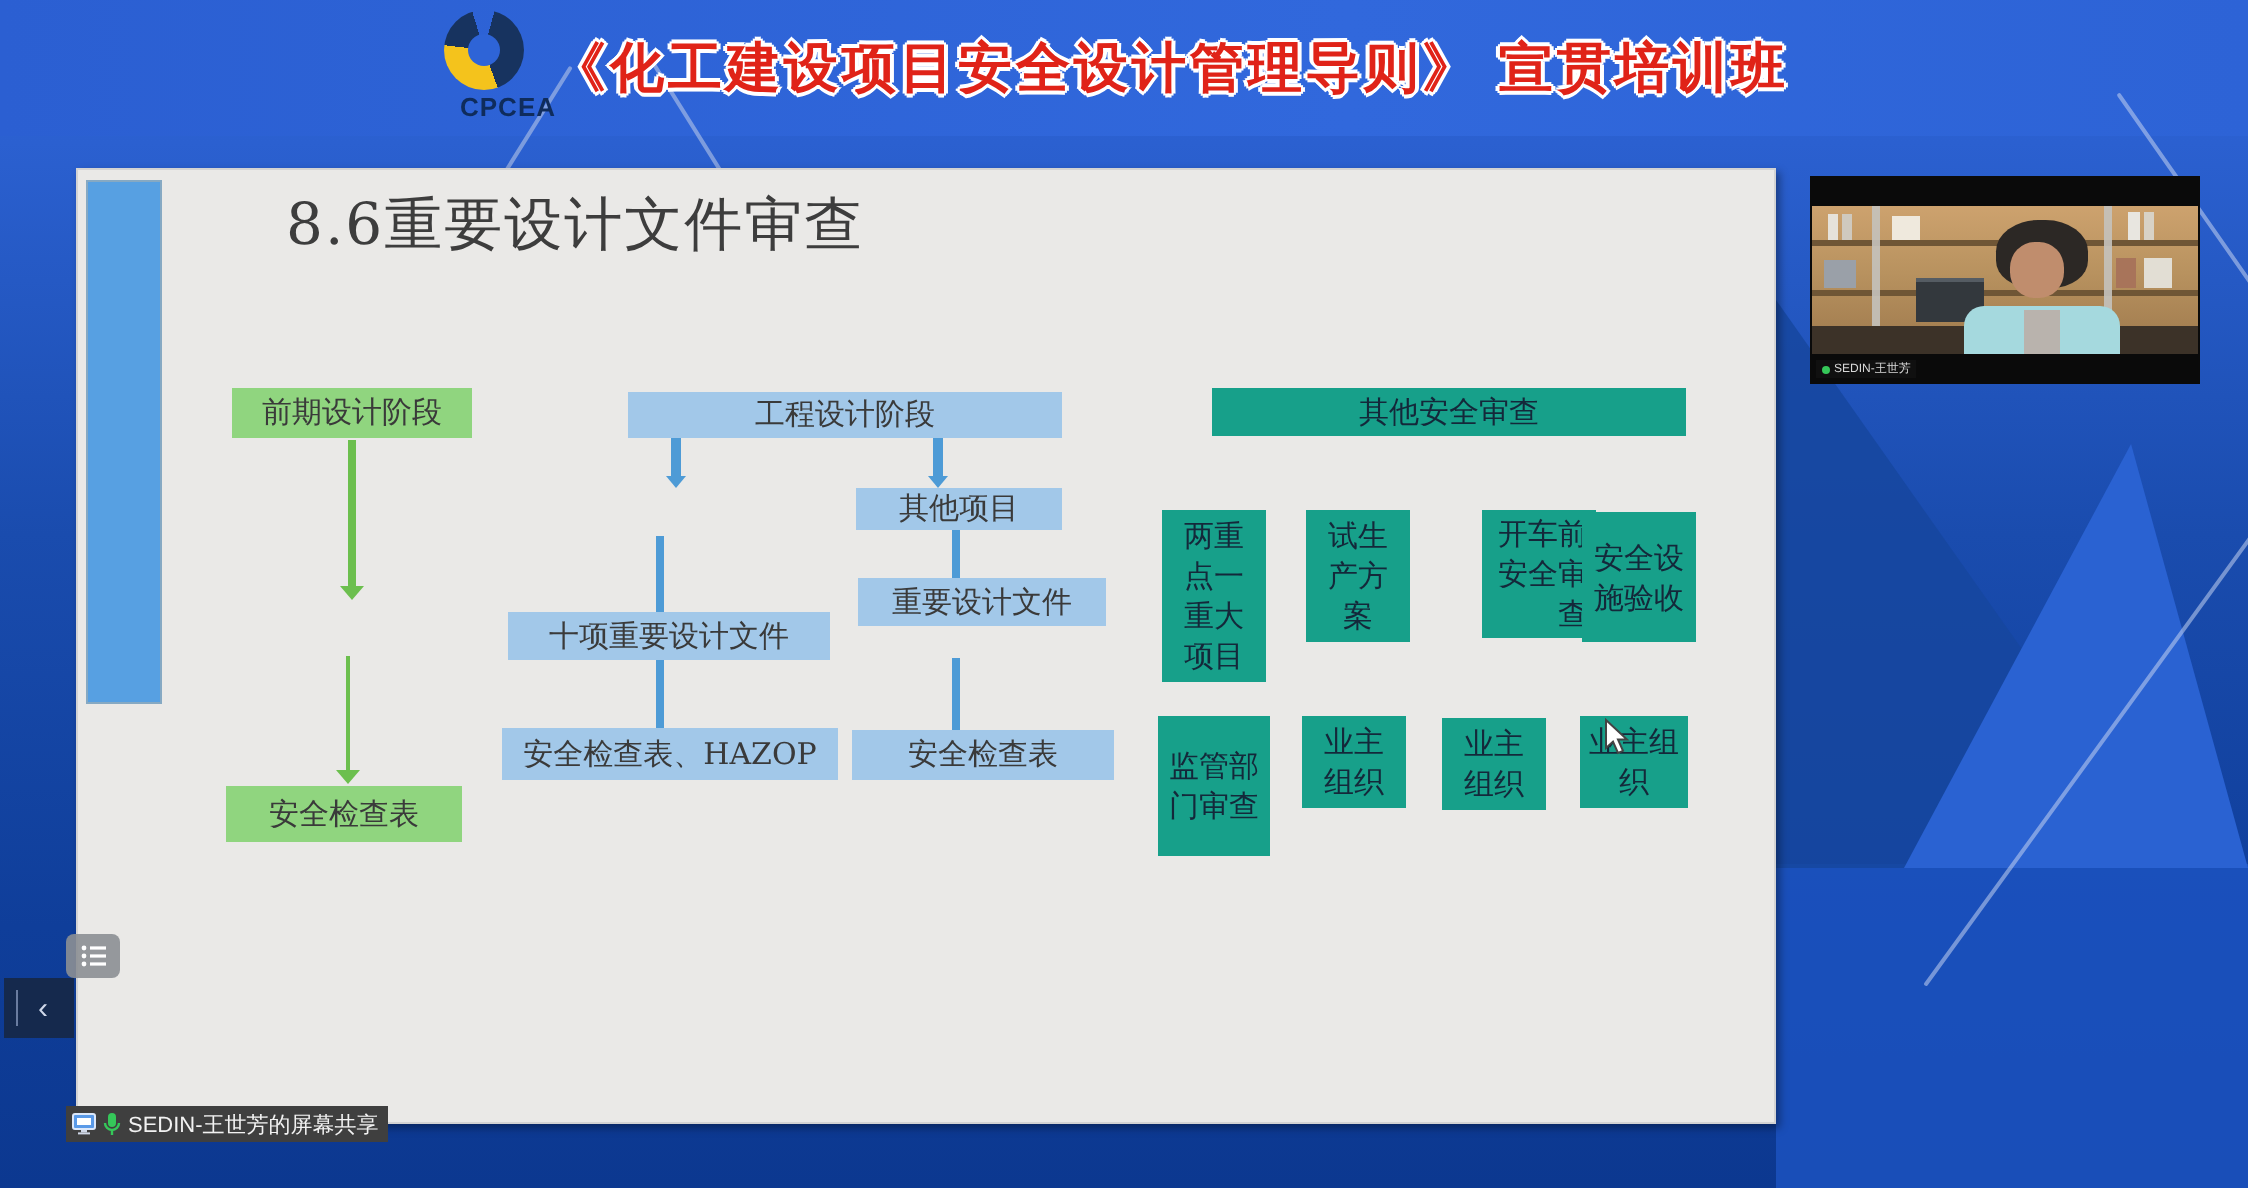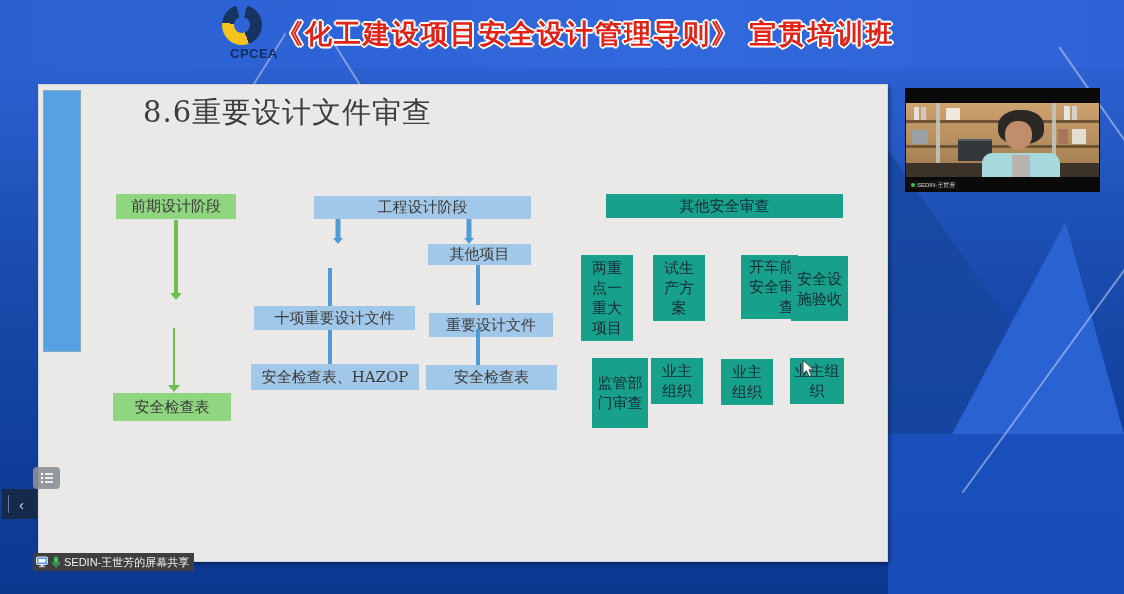--- a/index.html
+++ b/index.html
@@ -59,37 +59,37 @@
   .ga1{left:131px;top:135px;width:12px;height:80px;}
   .ga1 .shaft{width:4px;}
   .ga2{left:129px;top:243px;width:12px;height:64px;}
   .ga2 .shaft{width:2px;}
   
   .br{left:275px;top:111px;width:217px;height:23px;}
   .bl1{left:215px;top:159px;width:160px;height:24px;}
   .bl2{left:215px;top:221px;width:161px;height:24px;}
   .bl3{left:212px;top:279px;width:168px;height:26px;}
   .brt1{left:389px;top:159px;width:103px;height:21px;}
-  .brt2{left:390px;top:228px;width:124px;height:24px;}
+  .brt2{left:390px;top:204px;width:124px;height:24px;}
   .brt3{left:387px;top:280px;width:131px;height:25px;}
   .ba1{left:293px;top:134px;width:12px;height:25px;}
   .ba2{left:424px;top:134px;width:12px;height:25px;}
   .ba3{left:286px;top:183px;width:10px;height:38px;}
   .ba4{left:286px;top:245px;width:10px;height:34px;}
   .ba5{left:434px;top:180px;width:10px;height:40px;}
   .ba6{left:434px;top:244px;width:10px;height:36px;}
   .ba1 .shaft,.ba2 .shaft{width:5px;}
   .ba3 .shaft,.ba4 .shaft,.ba5 .shaft,.ba6 .shaft{width:4px;}
   
   .th{left:567px;top:109px;width:237px;height:24px;white-space:nowrap;}
   .t11{left:542px;top:170px;width:52px;height:86px;}
   .t12{left:614px;top:170px;width:52px;height:66px;}
   .t13{left:702px;top:170px;width:57px;height:64px;text-align:right;}
   .t14{left:752px;top:171px;width:57px;height:65px;}
-  .t21{left:553px;top:273px;width:56px;height:70px;}
+  .t21{left:540px;top:273px;width:56px;height:70px;}
   .t22{left:612px;top:273px;width:52px;height:46px;}
   .t23{left:682px;top:274px;width:52px;height:46px;}
   .t24{left:751px;top:273px;width:54px;height:46px;}
   .cursor{position:absolute;left:763px;top:274px;width:13px;height:19px;}
   
   .video{position:absolute;left:905px;top:88px;width:195px;height:104px;background:#0a0a0a;overflow:hidden;}
   .scene{position:absolute;left:1px;top:15px;width:193px;height:74px;overflow:hidden;
     background:linear-gradient(180deg,#cda26e 0%,#b8925f 45%,#9d784c 100%);}
   .shelf{position:absolute;left:0;width:193px;height:3px;background:#6f5636;}
   .post{position:absolute;top:0;width:4px;height:74px;background:#c4c2bd;opacity:.9;}

